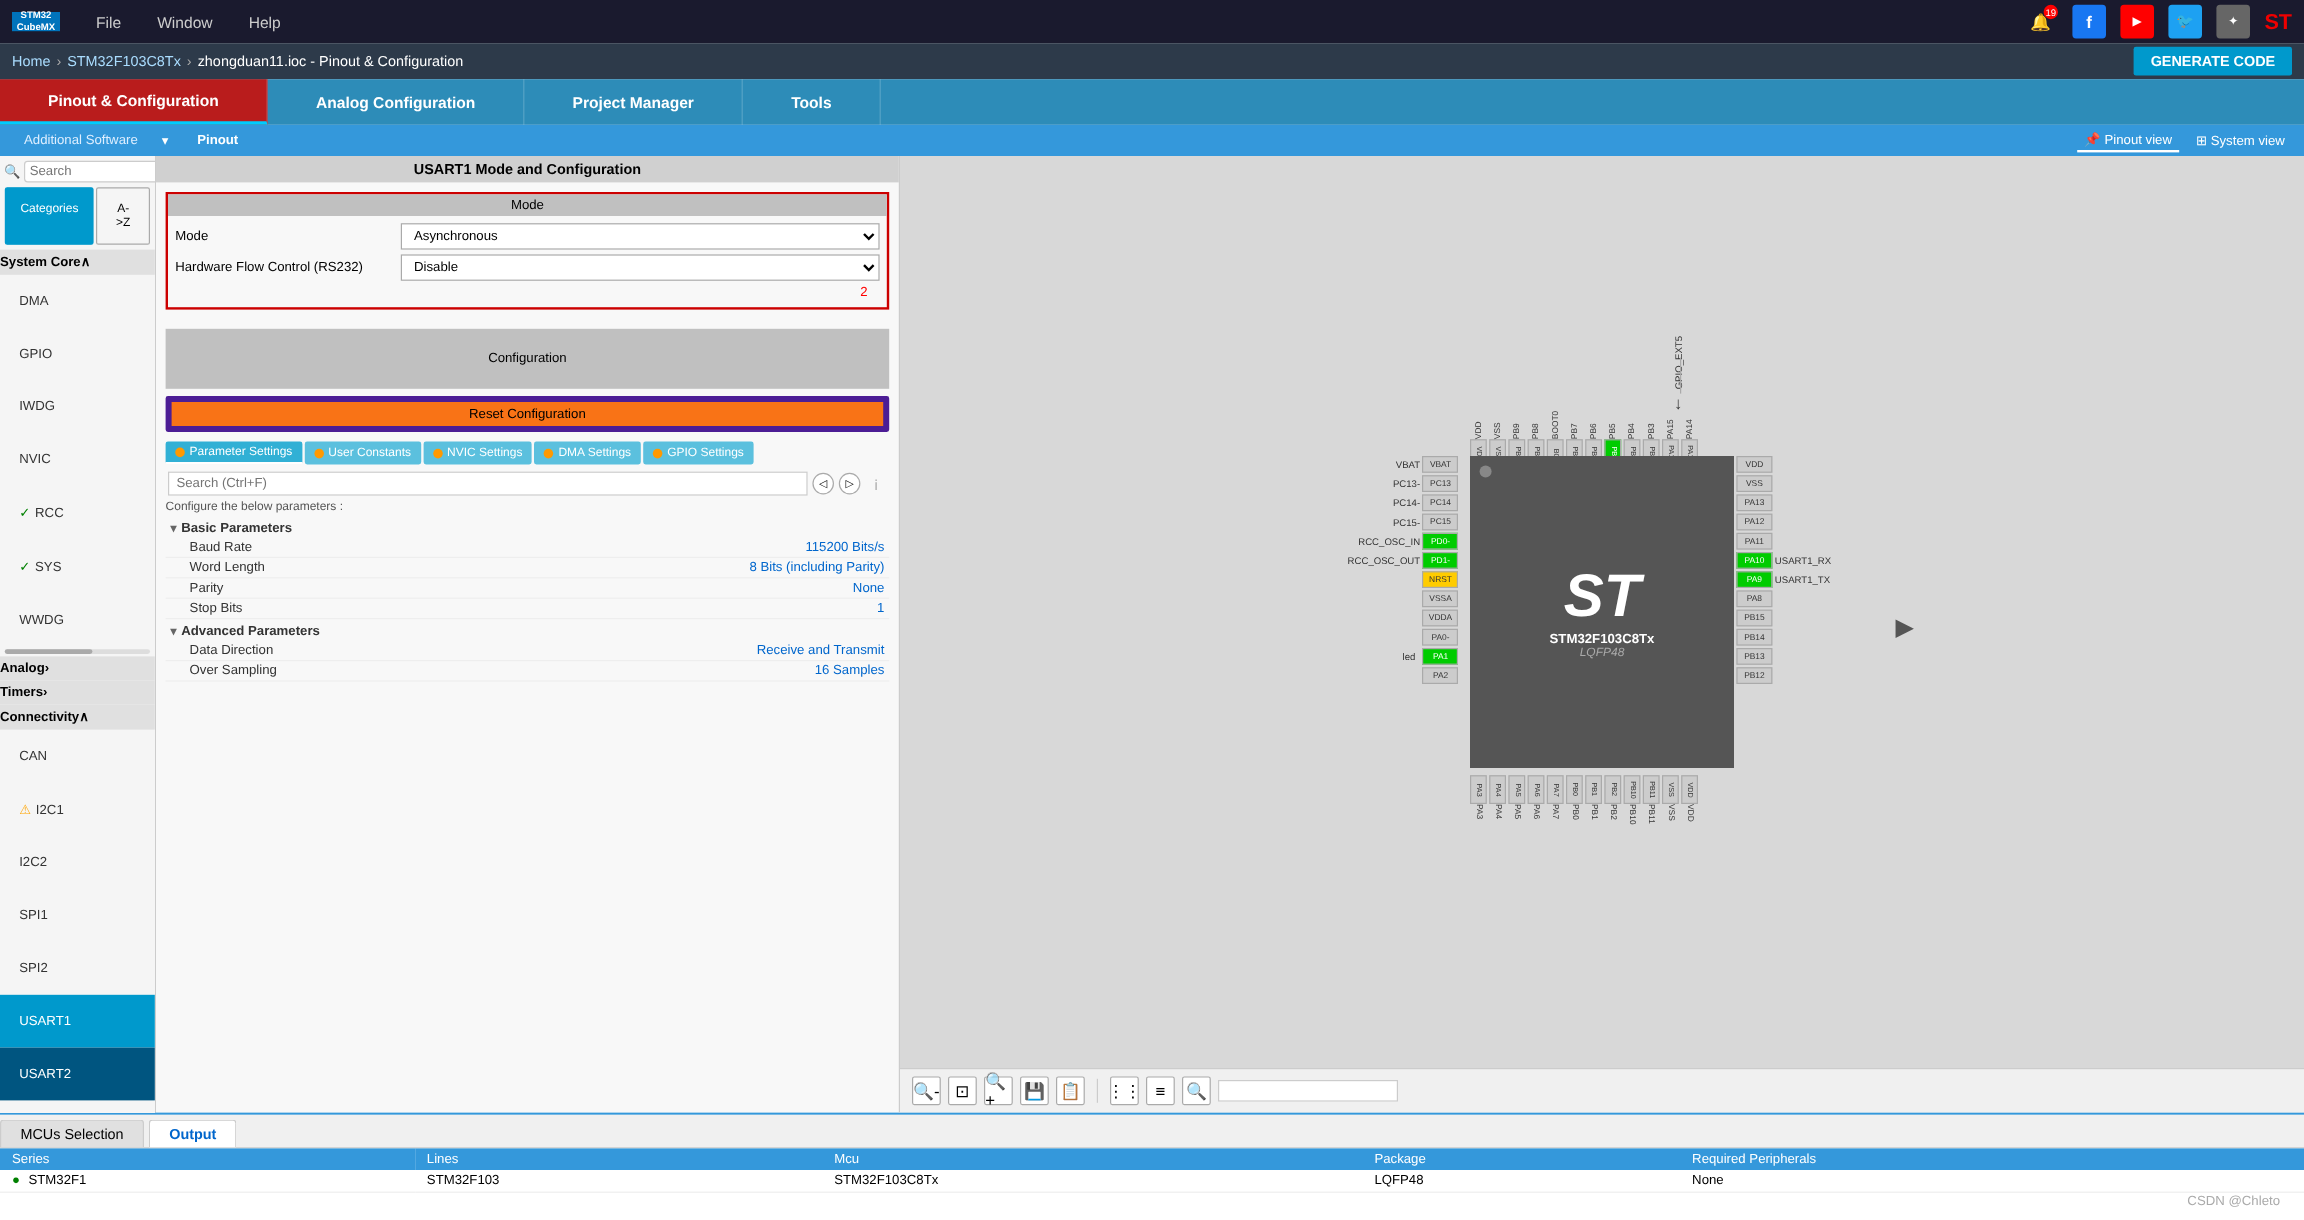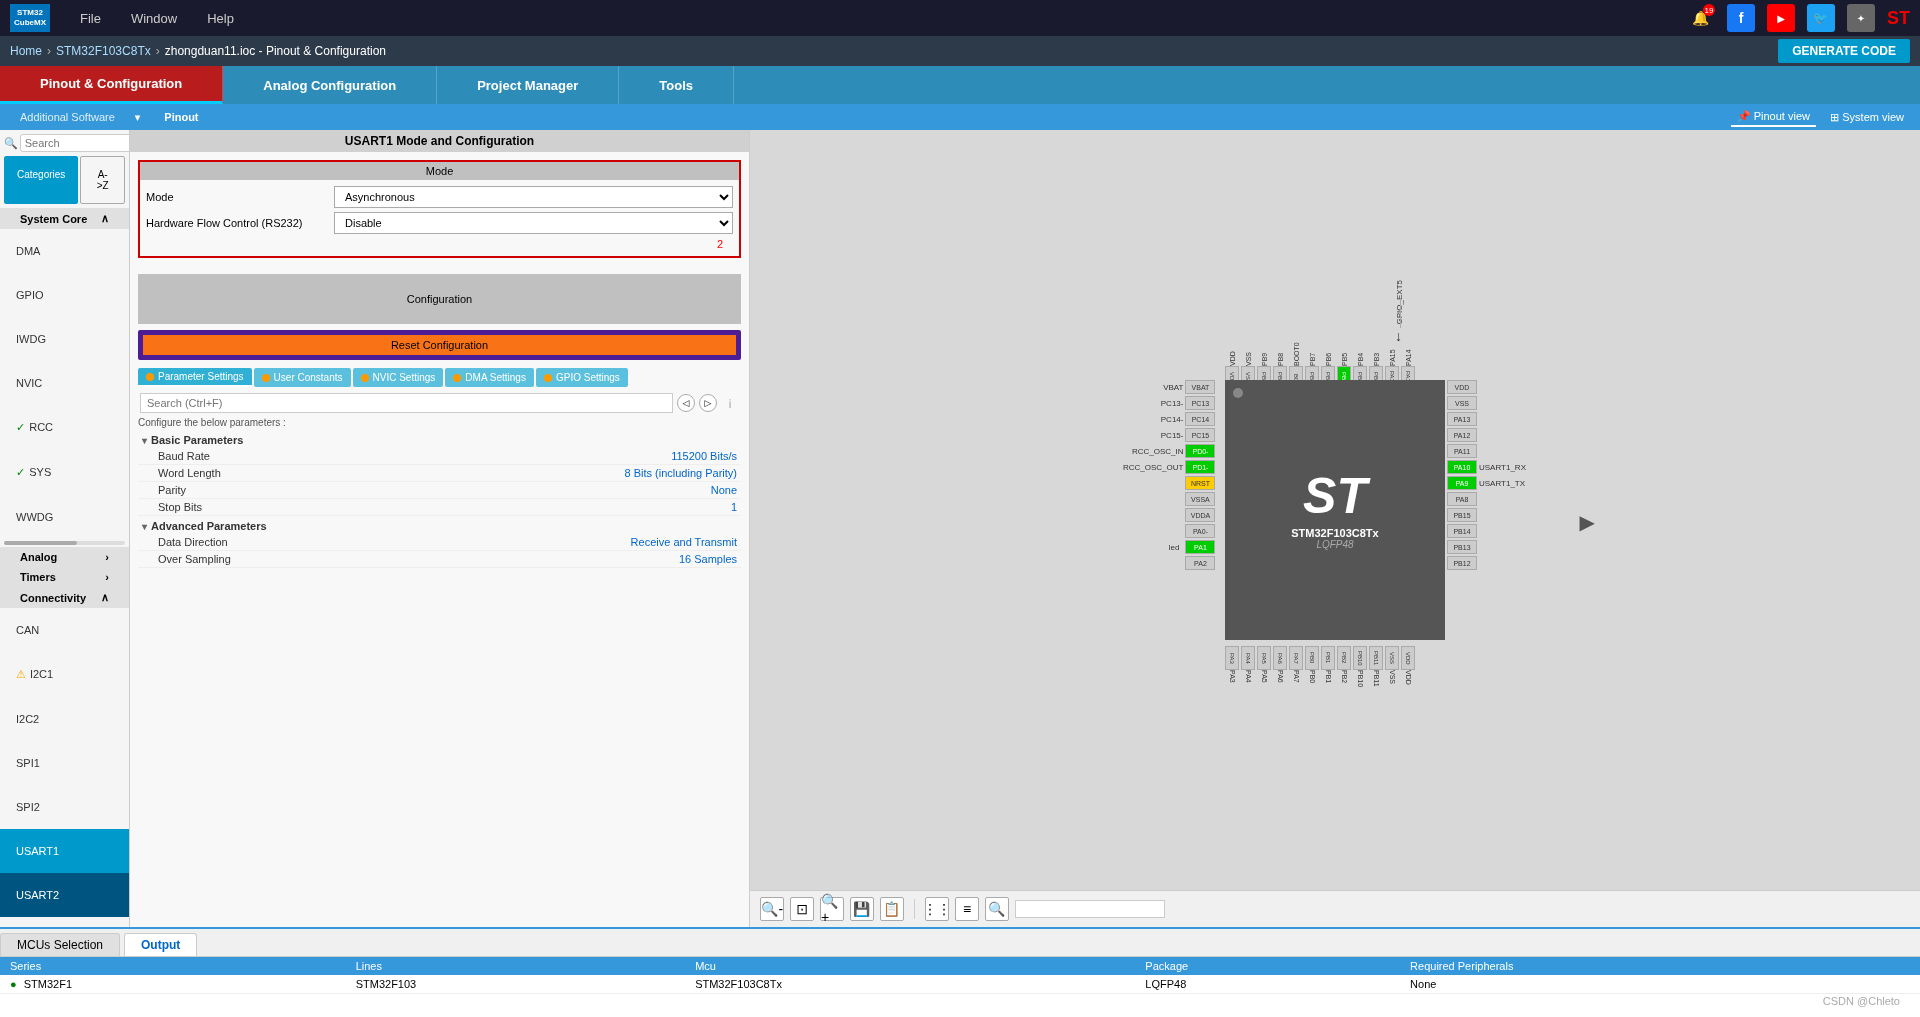--- a/index.html
+++ b/index.html
@@ -1,21 +1,21 @@
 <!DOCTYPE html>
 <html><head>
   <meta charset="utf-8">
   <style>
     * { margin: 0; padding: 0; box-sizing: border-box; }
     body { font-family: Arial, sans-serif; font-size: 12px; background: #f0f0f0; width: 1920px; height: 1017px; overflow: hidden; }
 
     
     .top-bar { display: flex; align-items: center; background: #1a1a2e; height: 36px; padding: 0 10px; }
     .logo-area { display: flex; align-items: center; gap: 6px; margin-right: 30px; }
-    .logo-box { width: 40px; height: 28px; background: #0073bb; display: flex; align-items: center; justify-content: center; color: white; font-size: 9px; font-weight: bold; }
+    .logo-box { width: 40px; height: 16px; background: #0073bb; display: flex; align-items: center; justify-content: center; color: white; font-size: 9px; font-weight: bold; }
     .top-menu { display: flex; gap: 30px; flex: 1; }
     .top-menu-item { color: #ccc; cursor: pointer; font-size: 13px; }
     .top-icons { display: flex; gap: 12px; align-items: center; }
     .top-icon { width: 28px; height: 28px; display: flex; align-items: center; justify-content: center; cursor: pointer; }
     .notification-icon { position: relative; }
     .notif-badge { position: absolute; top: 0; right: 0; background: red; color: white; font-size: 8px; border-radius: 50%; width: 12px; height: 12px; display: flex; align-items: center; justify-content: center; }
     .social-fb { background: #1877f2; color: white; font-weight: bold; font-size: 14px; border-radius: 3px; }
     .social-yt { background: red; color: white; font-size: 10px; border-radius: 3px; }
     .social-tw { background: #1da1f2; color: white; font-size: 12px; border-radius: 3px; }
     .social-st { background: #666; color: white; font-size: 10px; border-radius: 3px; }
@@ -45,21 +45,21 @@
     .content-area { display: flex; height: calc(1017px - 36px - 30px - 38px - 26px - 50px - 40px); }
 
     
     .sidebar { width: 130px; background: #f5f5f5; border-right: 1px solid #ccc; overflow-y: auto; flex-shrink: 0; }
     .sidebar-search { display: flex; align-items: center; padding: 4px; gap: 2px; }
     .sidebar-search input { flex: 1; border: 1px solid #ccc; border-radius: 3px; padding: 2px 4px; font-size: 11px; }
     .sidebar-tabs { display: flex; gap: 2px; padding: 0 4px 4px; }
     .sidebar-tab { flex: 1; text-align: center; font-size: 10px; padding: 12px; border: 1px solid #aaa; cursor: pointer; border-radius: 2px; }
     .sidebar-tab.active { background: #0099cc; color: white; border-color: #0099cc; }
     .sidebar-section { }
-    .sidebar-section-header { display: flex; align-items: center; justify-content: space-between; padding: 4px 20px; background: #e0e0e0; font-size: 11px; font-weight: bold; cursor: pointer; }
+    .sidebar-section-header { display: flex; align-items: center; justify-content: flex-start; padding: 4px 0; background: #e0e0e0; font-size: 11px; font-weight: bold; cursor: pointer; }
     .sidebar-item { padding: 16px 16px; font-size: 11px; cursor: pointer; color: #333; }
     .sidebar-item.active { background: #0099cc; color: white; }
     .sidebar-item.selected { background: #005580; color: white; }
     .sidebar-item.checked { color: #333; }
     .sidebar-item .check { color: green; margin-right: 4px; }
     .sidebar-item .warn { color: orange; margin-right: 4px; }
     .sidebar-scrollbar { height: 4px; background: #ddd; margin: 2px 4px; border-radius: 2px; }
     .sidebar-scrollbar-thumb { height: 4px; background: #aaa; border-radius: 2px; width: 60%; }
 
     

